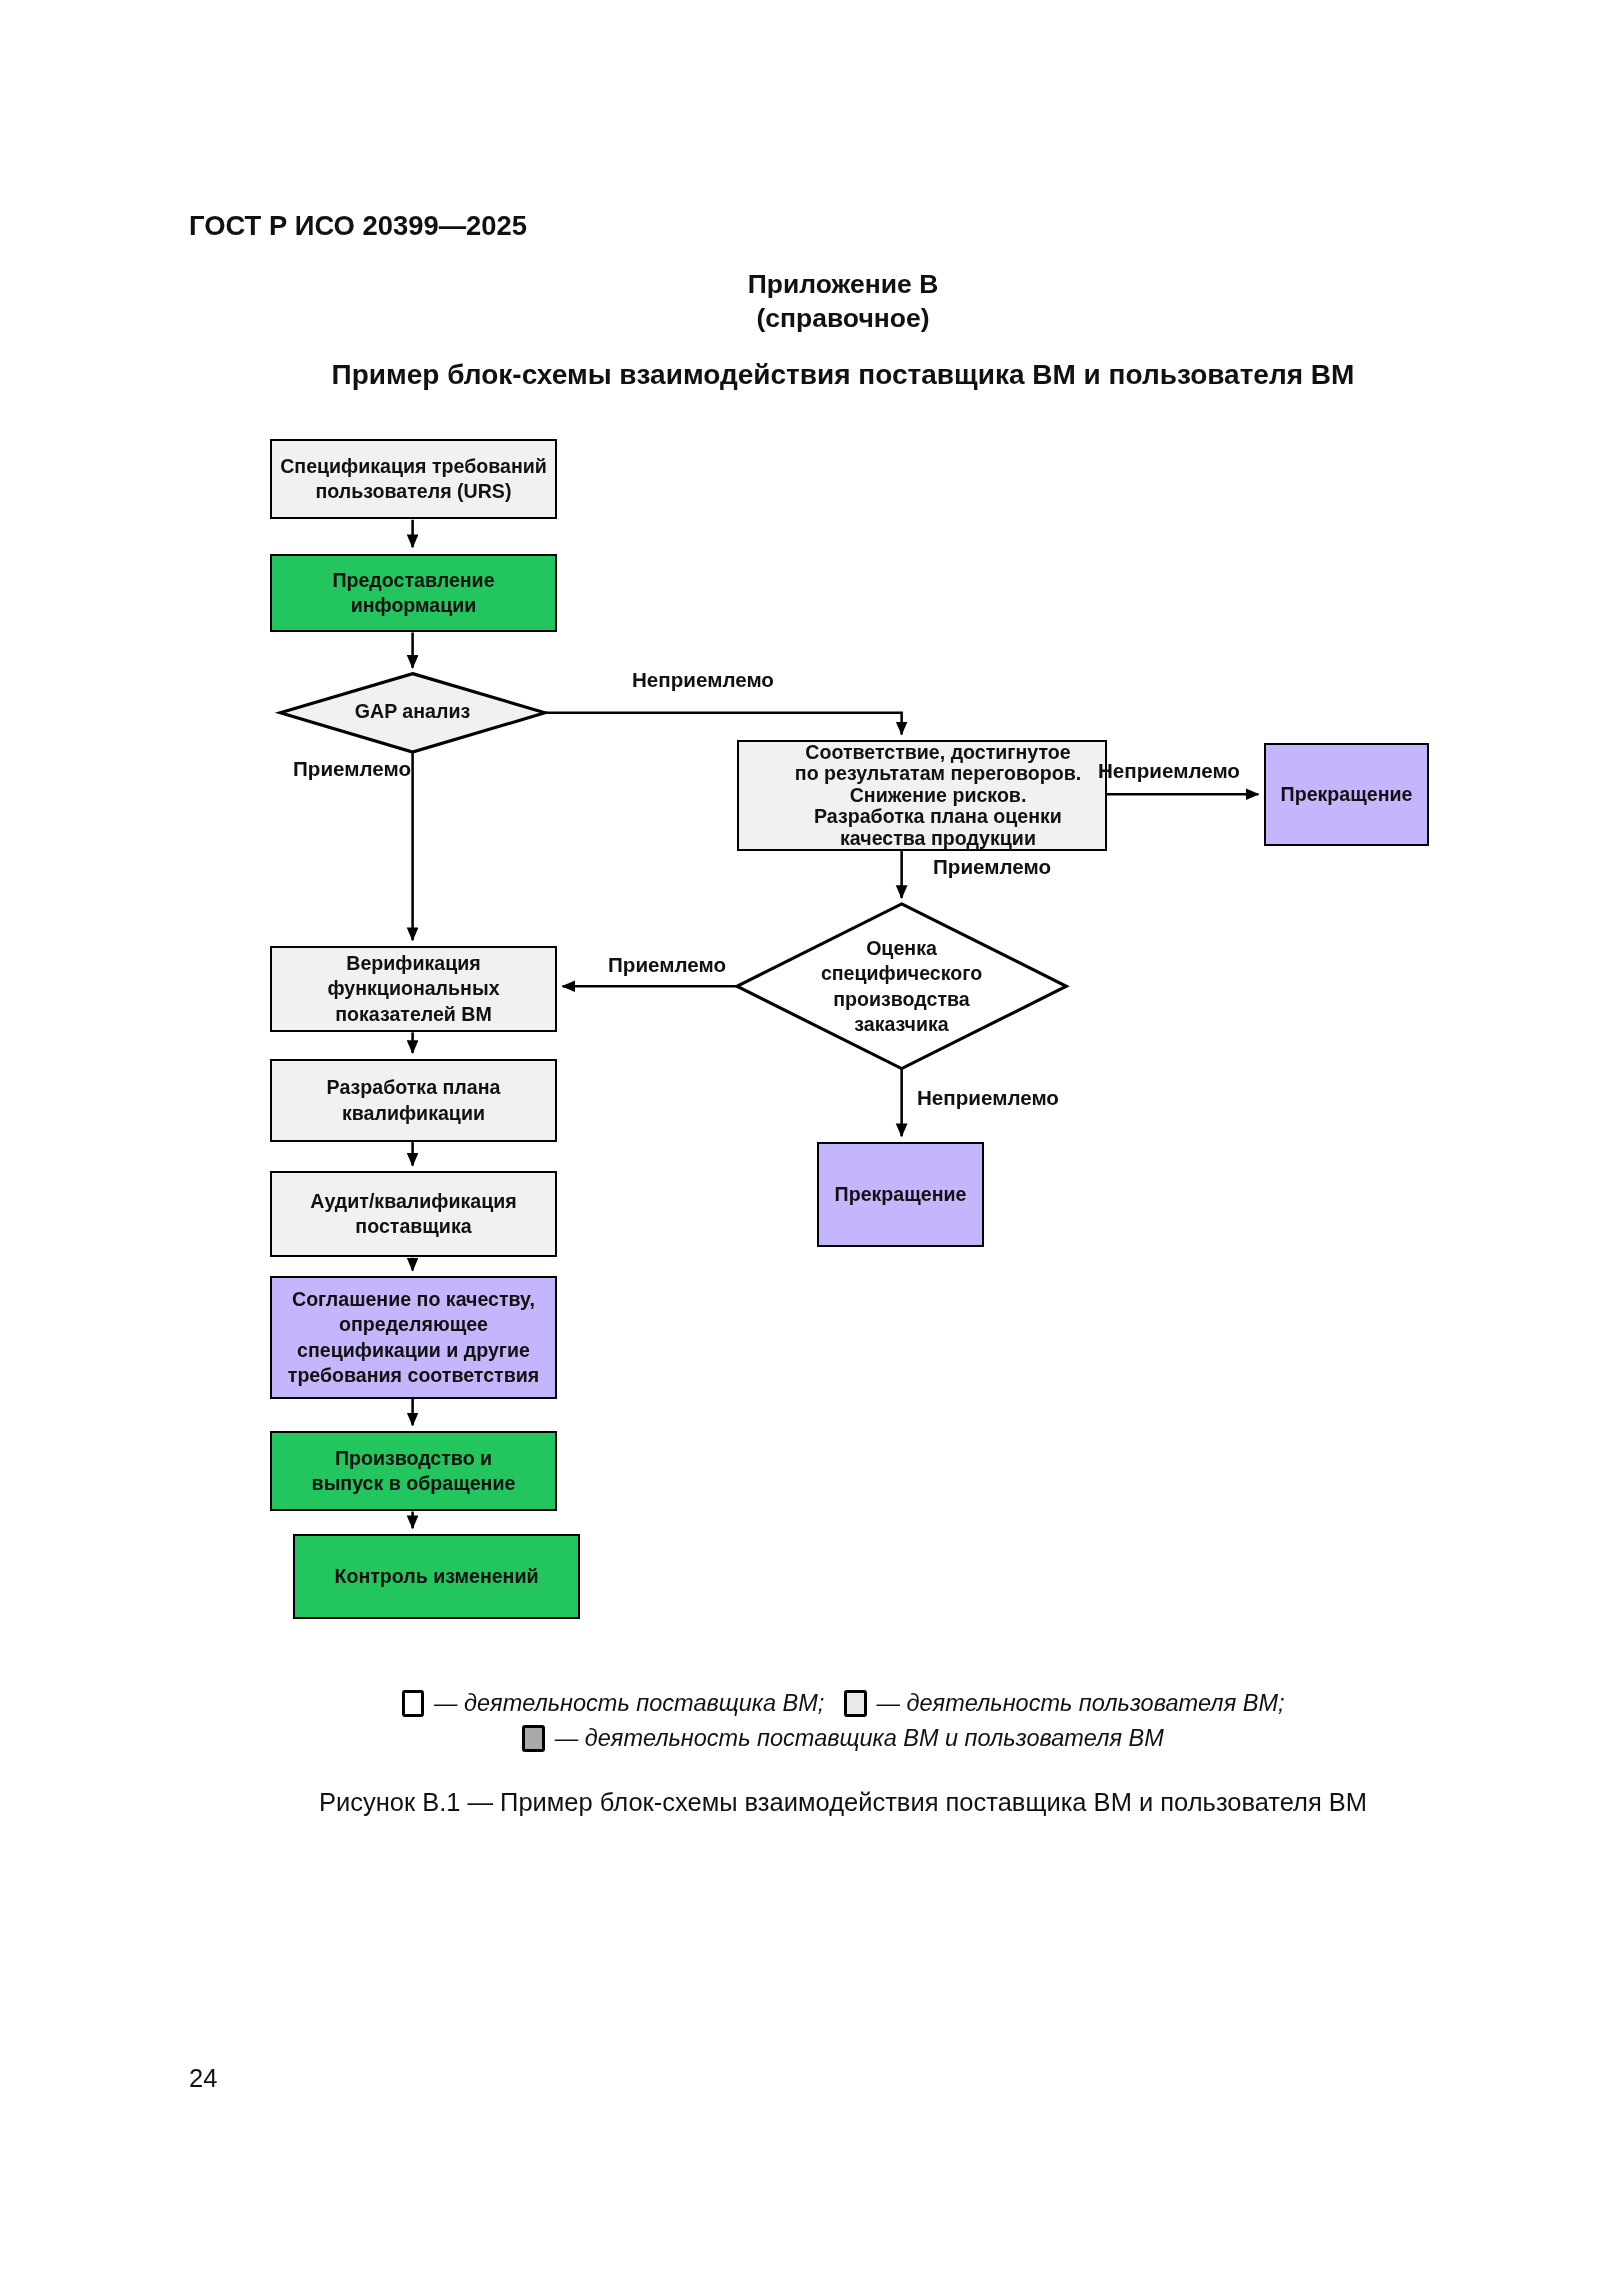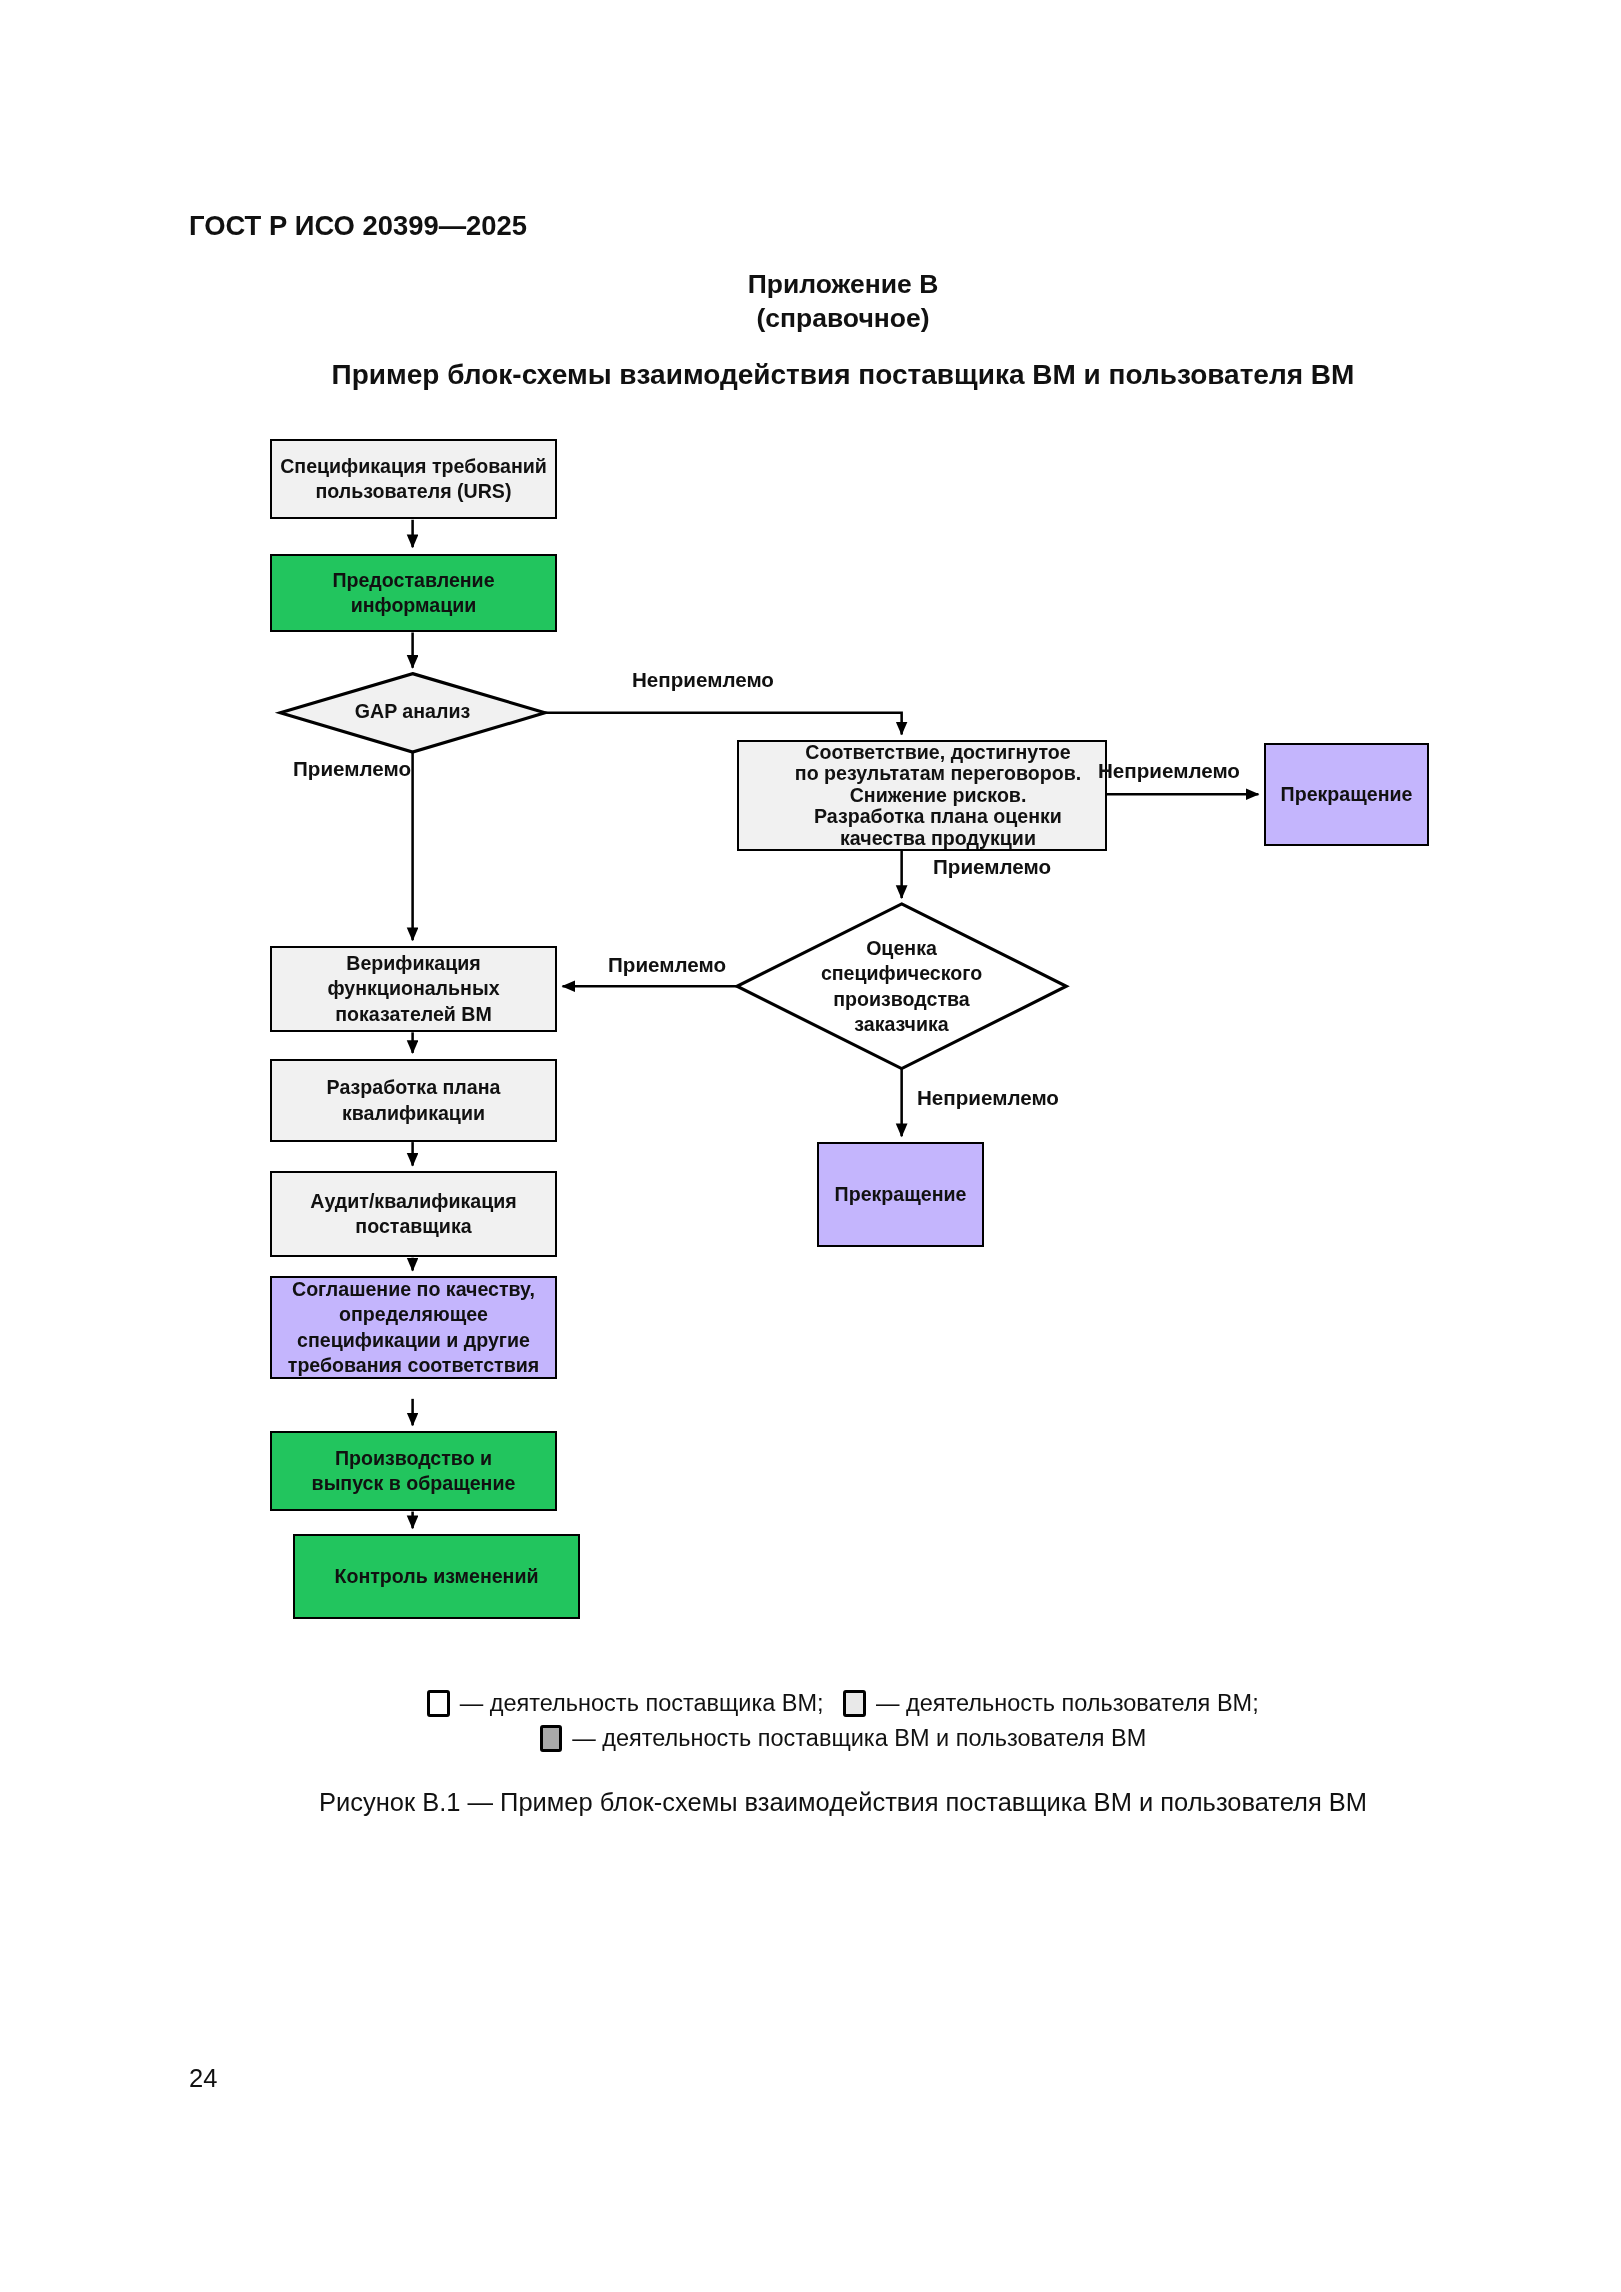--- a/index.html
+++ b/index.html
@@ -28,41 +28,41 @@
   .role-user{background:#f1f1f1;}
   .role-joint{background:#c4b5fd;}
   #node-urs{left:270px;top:439px;width:287px;height:80px;}
   #node-info{left:270px;top:554px;width:287px;height:78px;}
   #node-negotiation{left:737px;top:740px;width:370px;height:111px;line-height:21.6px;padding-left:32px;}
   #node-termination-right{left:1264px;top:743px;width:165px;height:103px;}
   #node-termination-bottom{left:817px;top:1142px;width:167px;height:105px;}
   #node-verification{left:270px;top:946px;width:287px;height:86px;}
   #node-qualification-plan{left:270px;top:1059px;width:287px;height:83px;}
   #node-audit{left:270px;top:1171px;width:287px;height:86px;}
-  #node-agreement{left:270px;top:1276px;width:287px;height:103px;}
+  #node-agreement{left:270px;top:1276px;width:287px;height:123px;}
   #node-production{left:270px;top:1431px;width:287px;height:80px;}
   #node-change-control{left:270px;top:1534px;width:287px;height:85px;margin-left:23px;}
   
   .diamond-text{
     position:absolute;display:flex;align-items:center;justify-content:center;
     text-align:center;font-size:19.6px;font-weight:bold;line-height:25.5px;white-space:pre-line;
   }
   #text-gap{left:280px;top:673px;width:265px;height:78px;}
   #text-evaluation{left:737px;top:904px;width:329px;height:165px;}
   
   .edge-label{position:absolute;font-size:20.6px;font-weight:bold;white-space:nowrap;}
   #lbl-gap-no{left:632px;top:668px;}
   #lbl-gap-yes{left:293px;top:757px;}
   #lbl-nego-no{left:1098px;top:759px;}
   #lbl-nego-yes{left:933px;top:855px;}
   #lbl-eval-yes{left:608px;top:953px;}
   #lbl-eval-no{left:917px;top:1086px;}
   
   .legend{top:1654px;font-size:23.5px;line-height:35px;}
-  .legend-line{display:flex;justify-content:center;align-items:center;gap:12px;}
+  .legend-line{display:flex;justify-content:center;align-items:center;gap:12px;font-style:italic;}
   .legend-item{display:flex;align-items:center;margin:0 3.9px;}
   .swatch{
     display:inline-block;width:16.7px;height:21.6px;border:3.9px solid #000;
     border-radius:2.9px;margin-right:9.8px;flex:0 0 auto;
   }
   .sw-supplier{background:#ffffff;}
   .sw-user{background:#e9e9e9;}
   .sw-joint{background:#a9a9a9;}
   svg.connectors{position:absolute;left:0;top:0;pointer-events:none;}
 </style>

